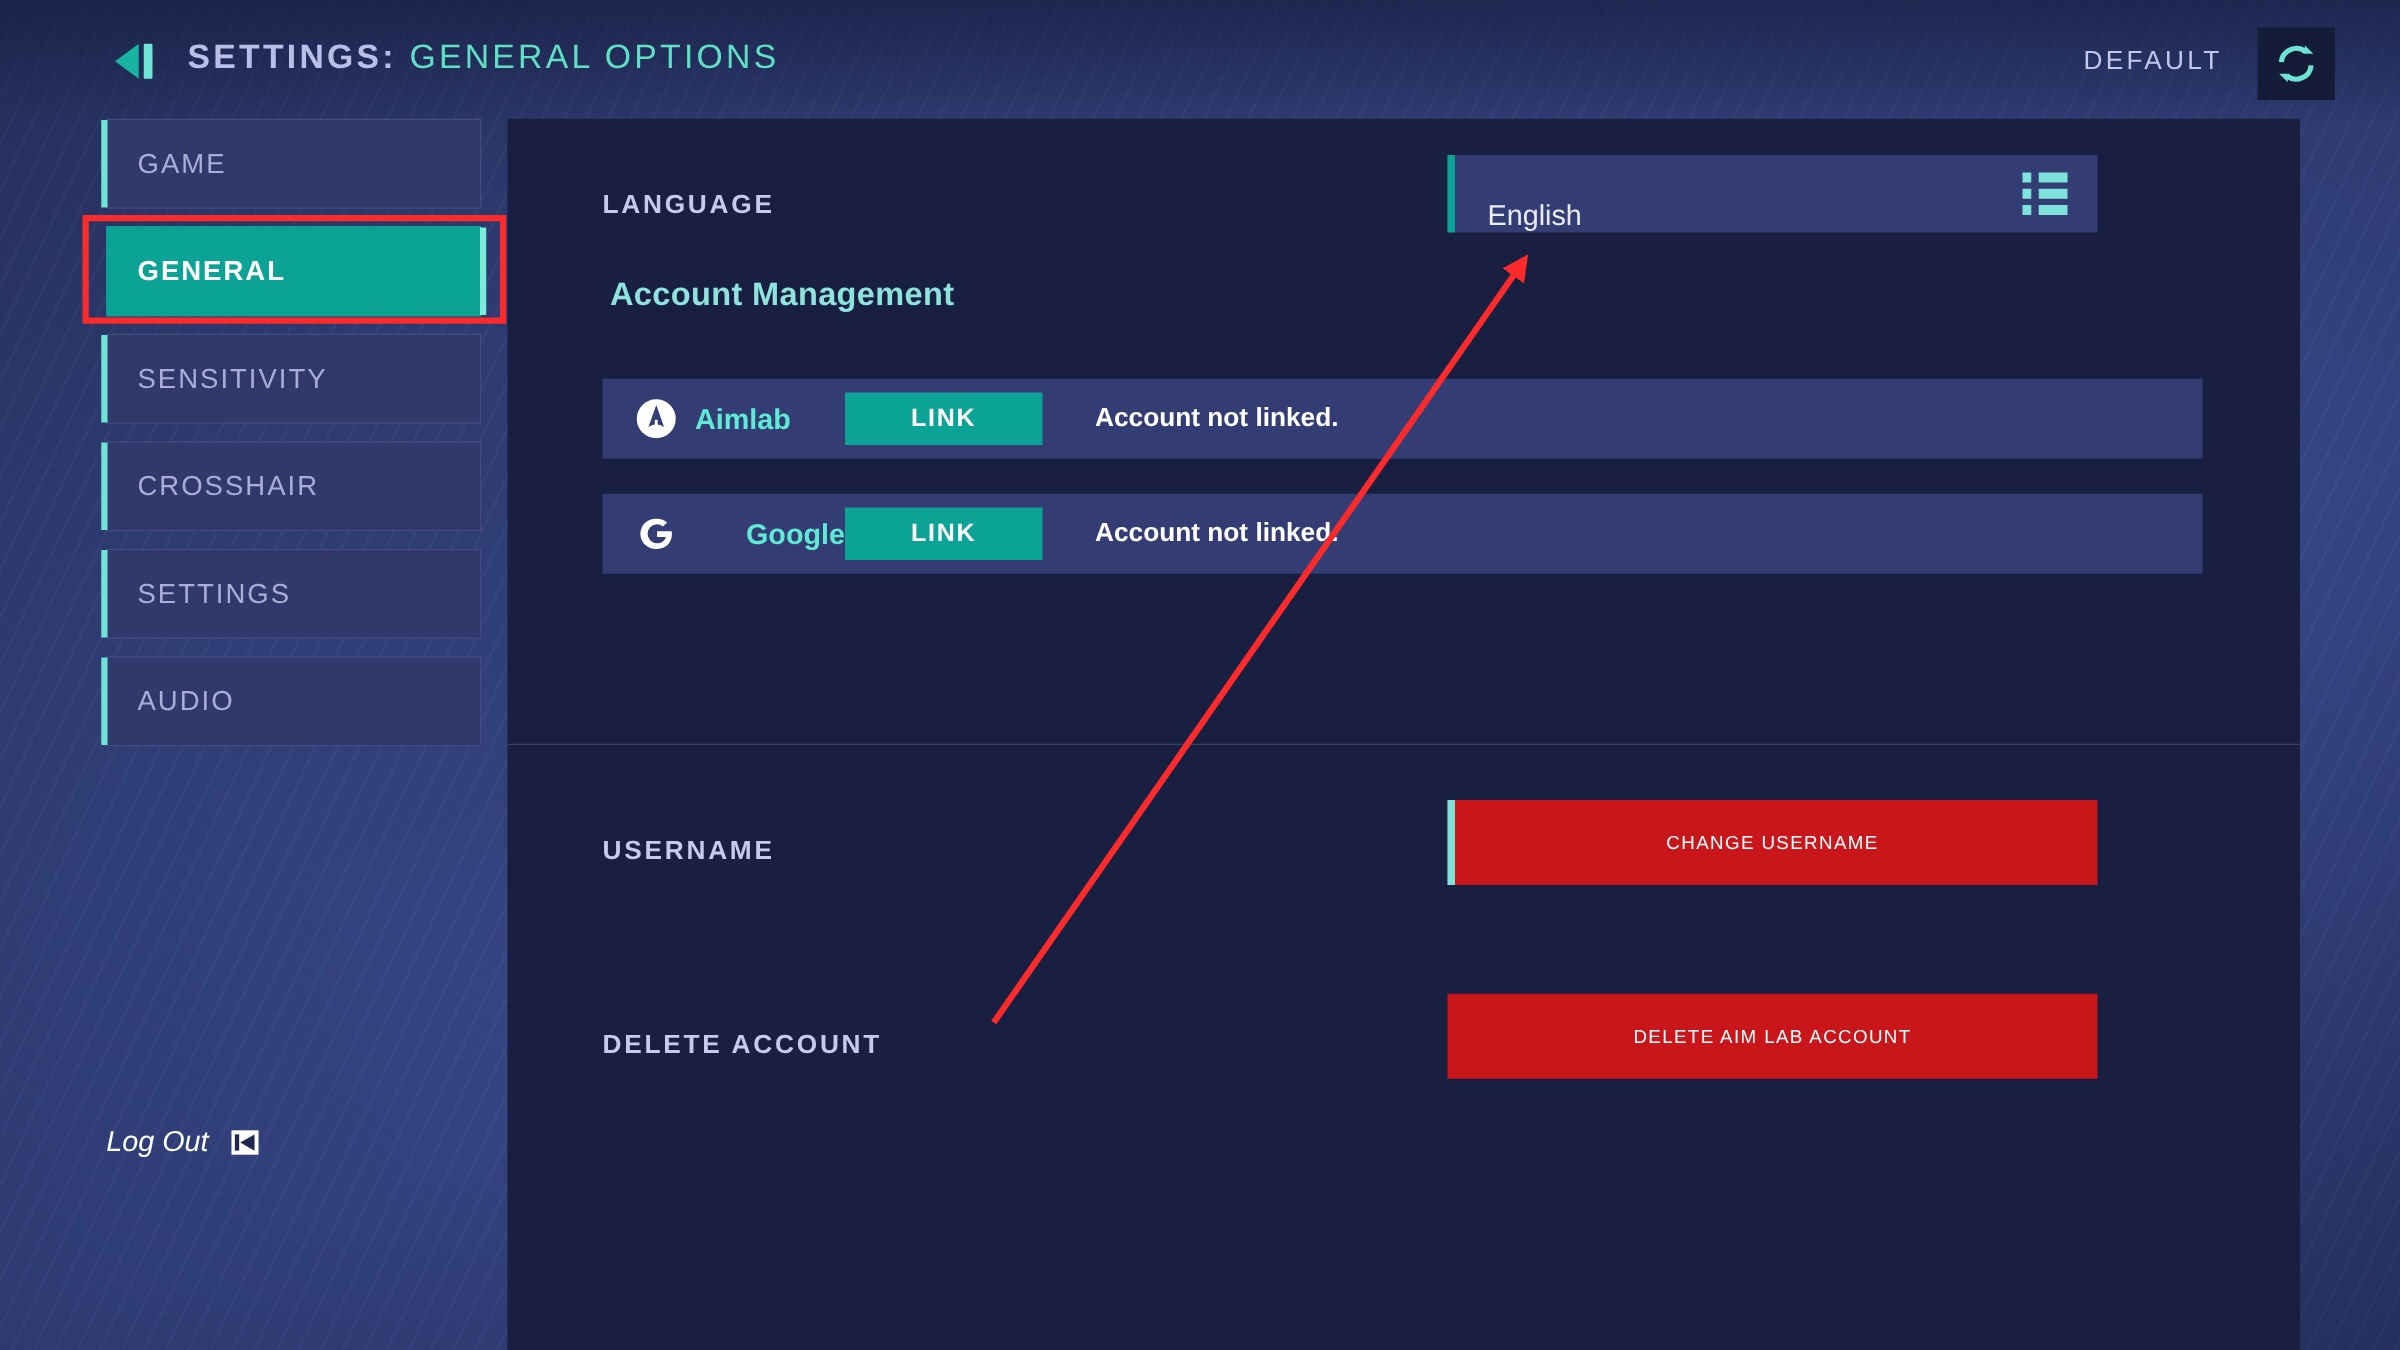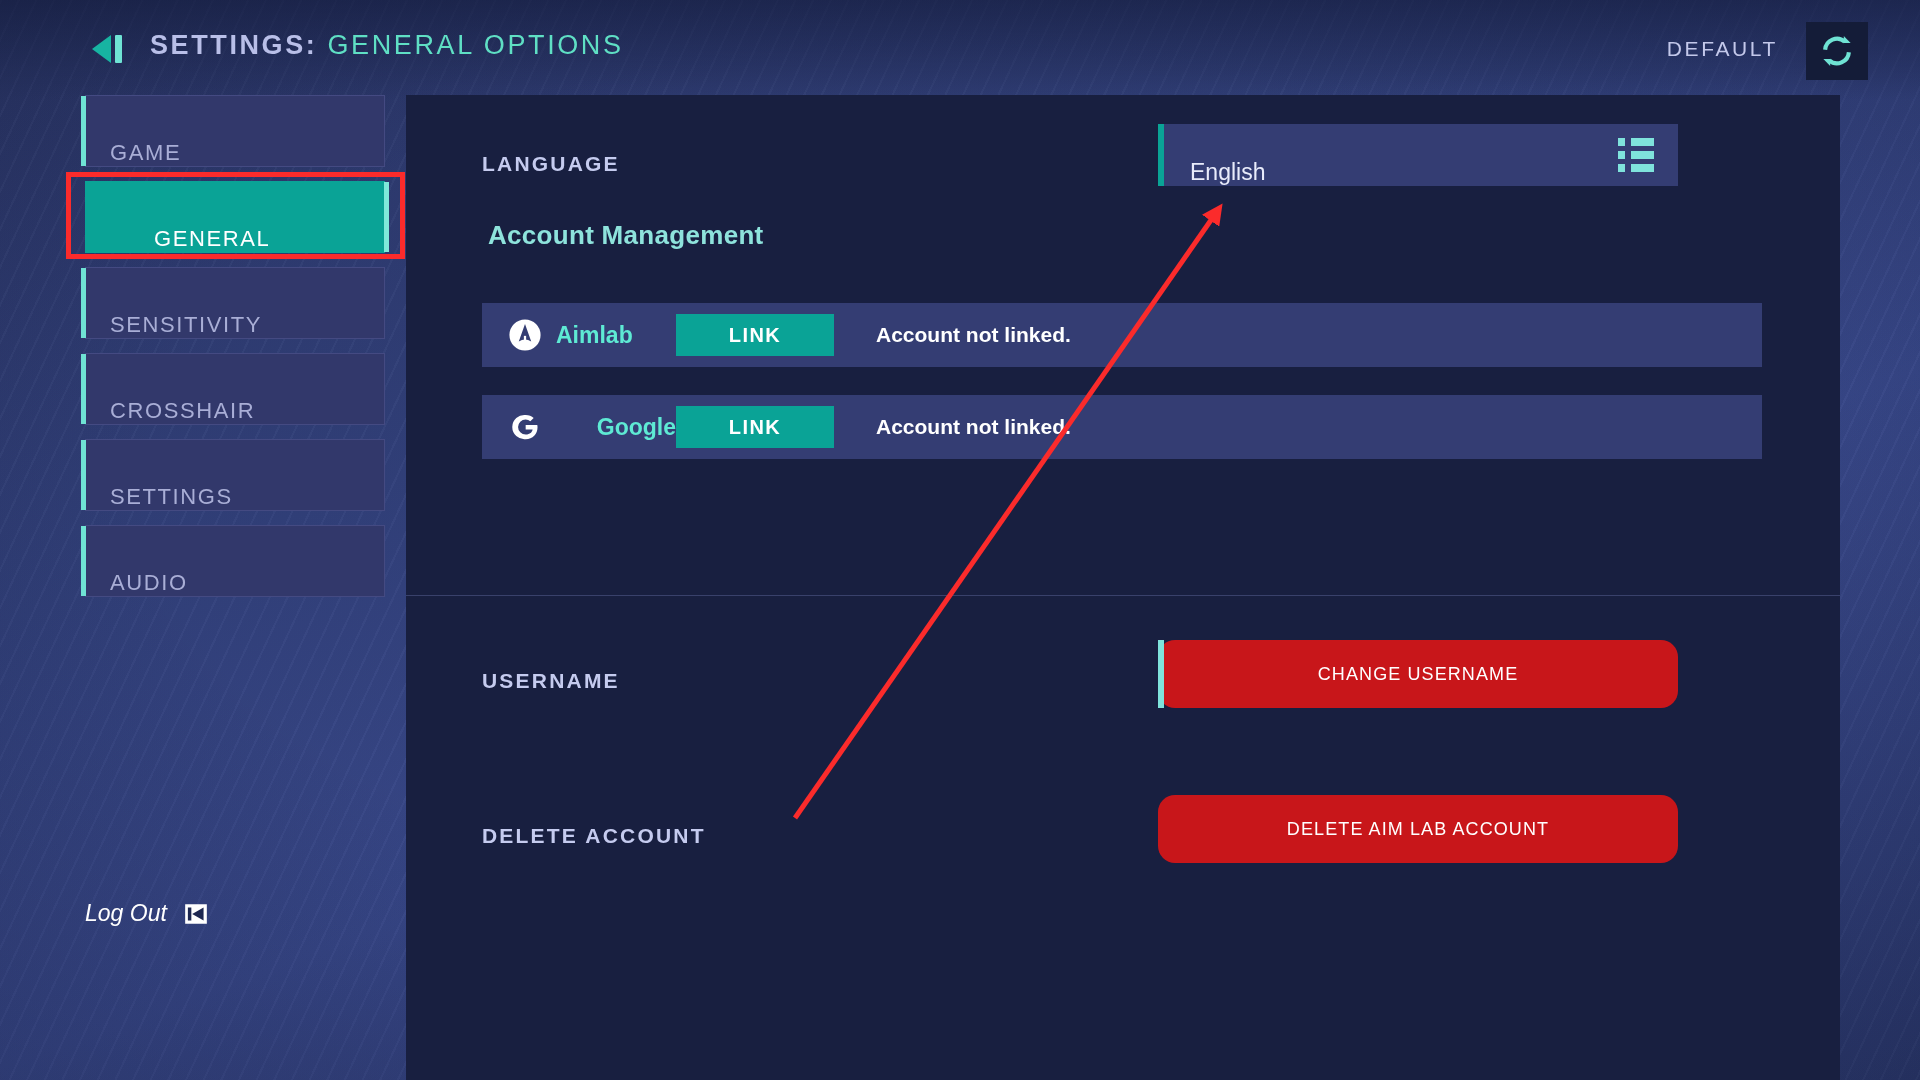--- a/index.html
+++ b/index.html
@@ -103,21 +103,21 @@
     left: 85px; top: 95px;
     width: 300px;
   }
   .nav-item {
     position: relative;
     height: 72px;
     margin-bottom: 14px;
     background: #32386b;
     border: 1px solid #444a82;
     display: flex;
-    align-items: flex-end;
+    align-items: center;
     cursor: pointer;
   }
   .nav-item .accent {
     position: absolute;
     left: -5px; top: 0;
     width: 5px; height: 100%;
     background: #6fe3d4;
   }
   .nav-item .nav-label {
     padding-left: 24px;
@@ -130,22 +130,21 @@
     background: #0aa396;
     border: 1px solid #0aa396;
   }
   .nav-item.active .accent {
     left: auto;
     right: -5px;
     background: #7fe9da;
   }
   .nav-item.active .nav-label {
     color: #ffffff;
-    font-weight: 400;
-    margin-left: 44px;
+    font-weight: 700;
   }
 
   
   #sidebar-footer {
     position: absolute;
     left: 85px; top: 900px;
     width: 320px;
     text-align: center;
   }
   .footer-link {
@@ -287,26 +286,25 @@
 
   .danger-btn {
     position: absolute;
     left: 752px;
     width: 520px;
     height: 68px;
     background: #c8161a;
     display: flex;
     align-items: center;
     justify-content: center;
-    font-size: 18px;
+    font-size: 15px;
     letter-spacing: 1.1px;
     color: #ffffff;
     font-weight: 400;
     cursor: pointer;
-    border-radius: 17px;
   }
   #change-username-btn { top: 45px; }
   #change-username-btn .accent {
     position: absolute;
     left: 0; top: 0;
     width: 6px; height: 100%;
     background: #7fe3dc;
   }
   #delete-account-btn { top: 200px; }
 

